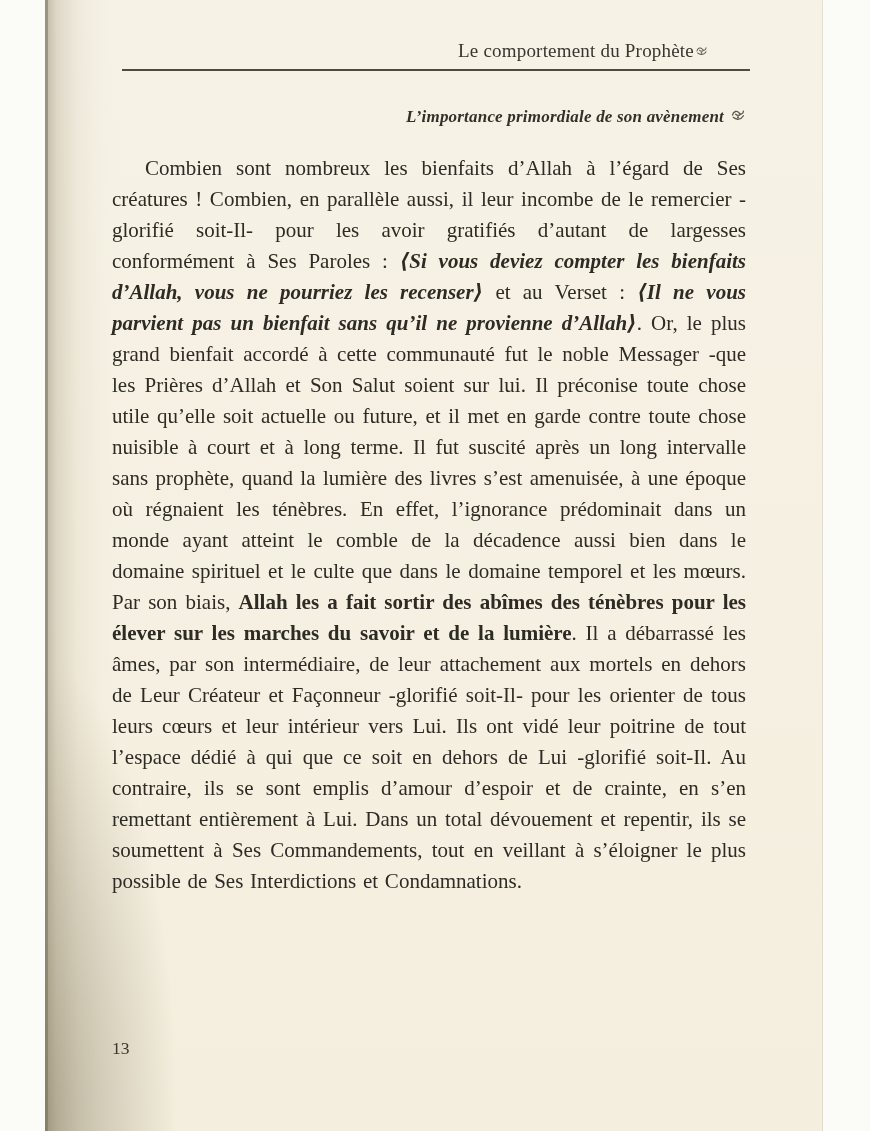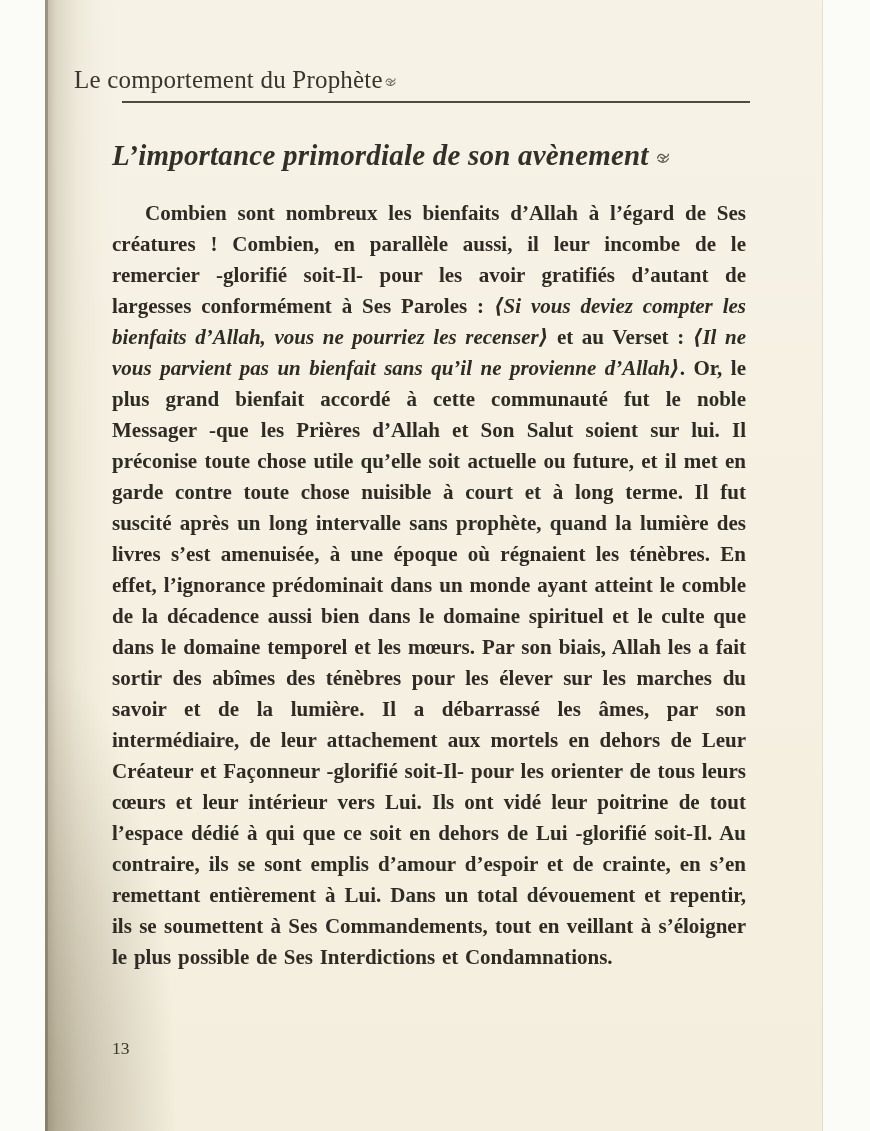--- a/index.html
+++ b/index.html
@@ -45,59 +45,59 @@
     pointer-events: none;
   }
 
   .content {
     position: absolute; left: 0; right: 0; top: 0; bottom: 0;
     padding: 0 76px 0 67px; 
     color: #2f2c26;
   }
 
   .running-head {
-    margin-top: 66px;
-    text-align: left;
+    margin-top: 40px;
+    text-align: right;
     transform: translateX(-38px);
-    font-size: 25px;
+    font-size: 19px;
     letter-spacing: 0.2px;
     color: #38352e;
     white-space: nowrap;
   }
   .running-head .orn { margin-left: 1px; }
 
   .header-rule {
     margin-top: 7px;
     margin-left: 10px; margin-right: -4px;
     height: 2px;
     background: #4f4b43;
   }
 
   .section-title {
     margin: 36px 0 0 0;
-    text-align: left;
-    font-size: 29px;
+    text-align: right;
+    font-size: 17px;
     font-weight: 700;
     font-style: italic;
     color: #33302a;
     letter-spacing: 0.2px;
     white-space: nowrap;
   }
   .section-title .orn { margin-left: 6px; }
 
   .body-paragraph {
     margin: 26px 0 0 0;
     font-size: 21px;
     line-height: 31px;
     text-align: justify;
     text-indent: 33px;
     word-spacing: 1.5px;
     color: #2e2b25;
   }
-  .seg-normal { font-weight: 700; font-style: normal; }
+  .seg-normal { font-weight: 400; font-style: normal; }
   .seg-bold { font-weight: 700; }
   .seg-bold-italic { font-weight: 700; font-style: italic; }
 
   .page-number {
     position: absolute;
     top: 1038px; left: 67px; right: 76px;
     text-align: left;
     font-size: 17.5px;
     color: #3a372f;
   }

